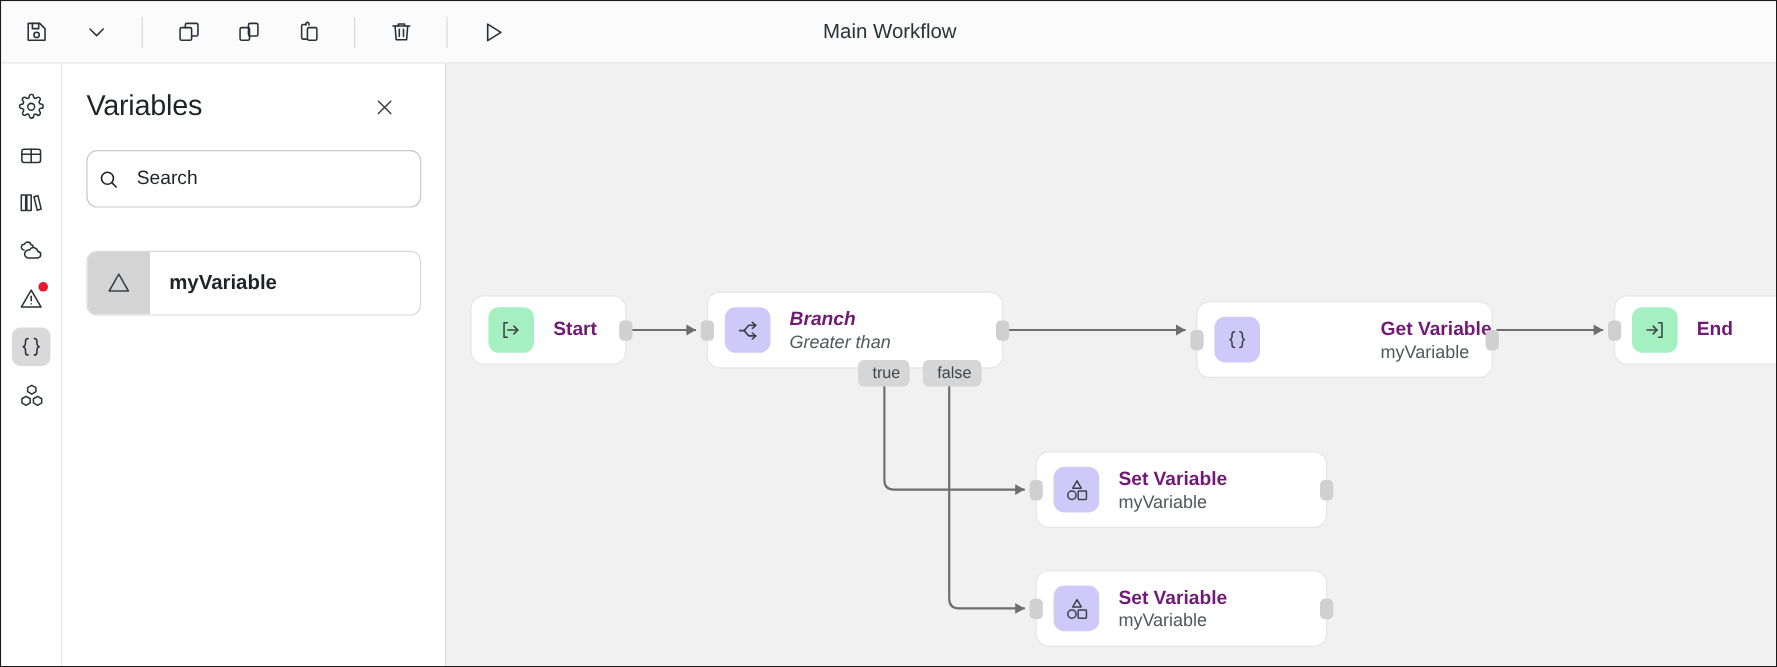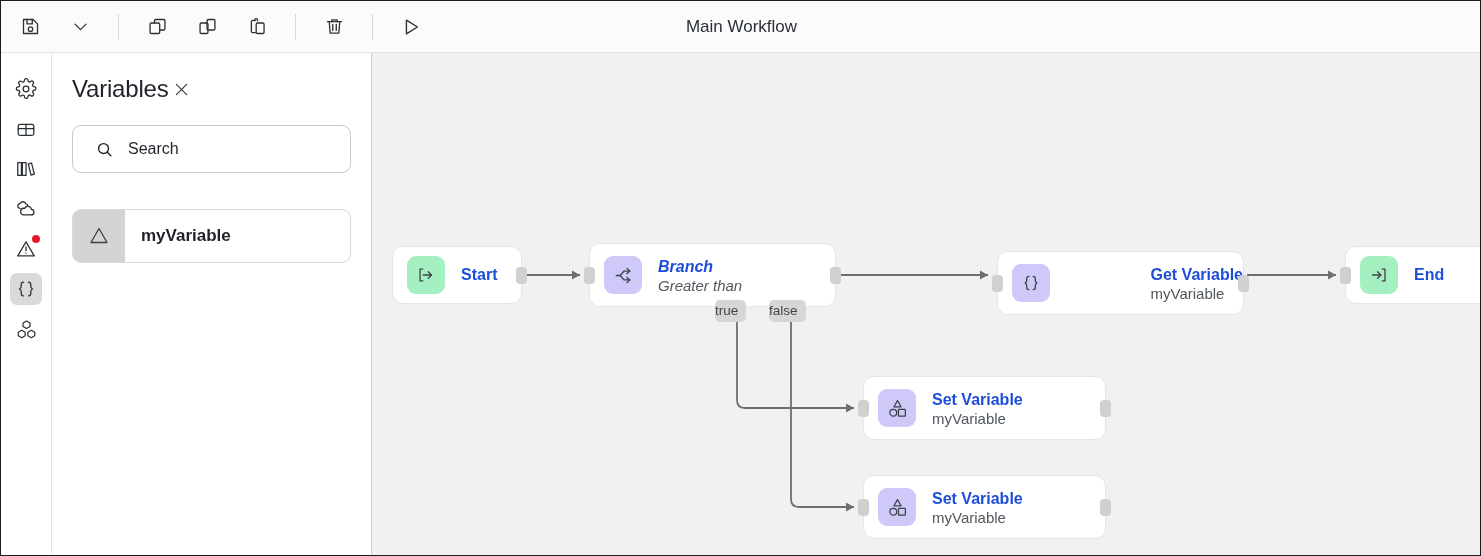--- a/index.html
+++ b/index.html
@@ -90,42 +90,42 @@
     position: absolute;
     left: 51px; top: 52px;
     width: 320px; height: 504px;
     background: #ffffff;
     border-right: 1px solid #d0d0d0;
     box-sizing: border-box;
   }
   .panel-head {
     display: flex;
     align-items: center;
-    justify-content: flex-start;
+    justify-content: space-between;
     padding: 22px 38px 0 20px;
   }
   .panel-title {
     font-size: 24px;
     color: #1f2329;
     letter-spacing: -0.2px;
   }
   .panel-close {
     width: 26px; height: 26px;
     display: flex; align-items: center; justify-content: center;
     cursor: pointer;
     color: #3c4147;
   }
   .search-wrap {
     margin: 22px 20px 0 20px;
     height: 48px;
     border: 1px solid #c9c9c9;
     border-radius: 9px;
     display: flex;
     align-items: center;
-    padding: 0 22px;
+    padding: 0 8px;
     box-sizing: border-box;
   }
   .search-input {
     border: none;
     outline: none;
     font-size: 16px;
     font-family: "Liberation Sans", sans-serif;
     color: #1f2329;
     margin-left: 12px;
     flex: 1;
@@ -187,21 +187,21 @@
     display: flex; align-items: center; justify-content: center;
     flex: 0 0 38px;
     margin-left: 14px;
   }
   .icon-green { background: #a4f0c0; }
   .icon-purple { background: #cfc9fa; }
   .node-text { margin-left: 16px; }
   .node-title {
     font-size: 16px;
     font-weight: bold;
-    color: #1d4ed8;
+    color: #701a75;
     line-height: 19px;
   }
   .node-sub {
     font-size: 15px;
     color: #52575e;
     line-height: 17px;
     margin-top: 1px;
   }
   .node-title.solo { line-height: 20px; }
 
@@ -212,21 +212,21 @@
     border-radius: 4px;
     cursor: pointer;
   }
   .port.left { left: -6px; }
   .port.right { right: -6px; }
 
   .pill {
     position: absolute;
     background: #d6d6d6;
     border-radius: 5px;
-    padding: 3px 8px 4px 0;
+    padding: 3px 8px 4px 12px;
     font-size: 13.5px;
     color: #41464c;
     line-height: 15px;
     cursor: pointer;
   }
 </style>
 </head>
 <body>
 
 <div class="app">

